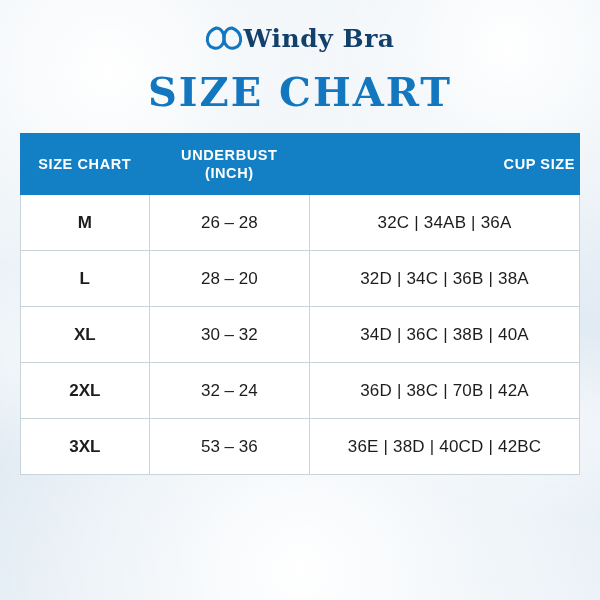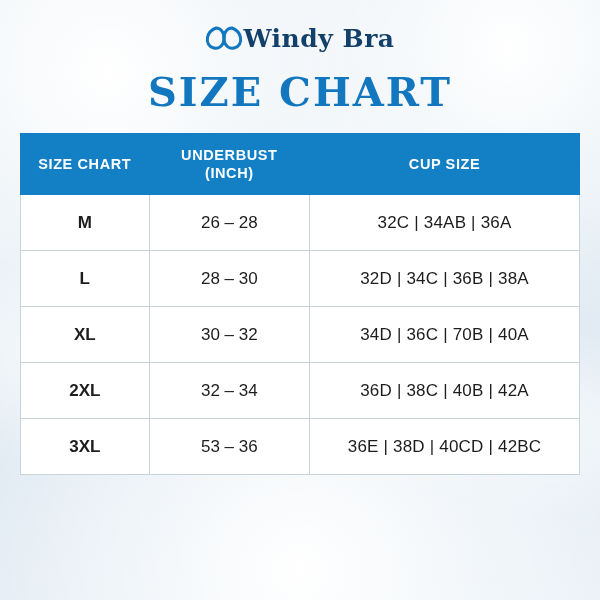--- a/index.html
+++ b/index.html
@@ -83,21 +83,21 @@
     font-weight: bold;
     letter-spacing: .6px;
     padding: 12px 4px;
     border: 1px solid #1380c6;
     line-height: 1.25;
     text-align: center;
     vertical-align: middle;
   }
   table.size-table th.col-size { width: 22.5%; }
   table.size-table th.col-underbust { width: 28.5%; }
-  table.size-table th.col-cup { width: 49%; }
+  table.size-table th.col-cup { width: 49%; text-align: right; }
   table.size-table td {
     border: 1px solid #c9d3da;
     text-align: center;
     vertical-align: middle;
     height: 53px;
     color: #1d1d1d;
     font-size: 17px;
   }
   td.cell-size {
     font-weight: bold;
@@ -145,32 +145,32 @@
         </tr>
       </thead>
       <tbody>
         <tr>
           <td class="cell-size">M</td>
           <td class="cell-underbust">26 – 28</td>
           <td class="cell-cup">32C | 34AB | 36A</td>
         </tr>
         <tr>
           <td class="cell-size">L</td>
-          <td class="cell-underbust">28 – 30</td>
+          <td class="cell-underbust">28 – 20</td>
           <td class="cell-cup">32D | 34C | 36B | 38A</td>
         </tr>
         <tr>
           <td class="cell-size">XL</td>
           <td class="cell-underbust">30 – 32</td>
-          <td class="cell-cup">34D | 36C | 70B | 40A</td>
+          <td class="cell-cup">34D | 36C | 38B | 40A</td>
         </tr>
         <tr>
           <td class="cell-size">2XL</td>
-          <td class="cell-underbust">32 – 34</td>
-          <td class="cell-cup">36D | 38C | 40B | 42A</td>
+          <td class="cell-underbust">32 – 24</td>
+          <td class="cell-cup">36D | 38C | 70B | 42A</td>
         </tr>
         <tr>
           <td class="cell-size">3XL</td>
           <td class="cell-underbust">53 – 36</td>
           <td class="cell-cup">36E | 38D | 40CD | 42BC</td>
         </tr>
       </tbody>
     </table>
   </div>
 

